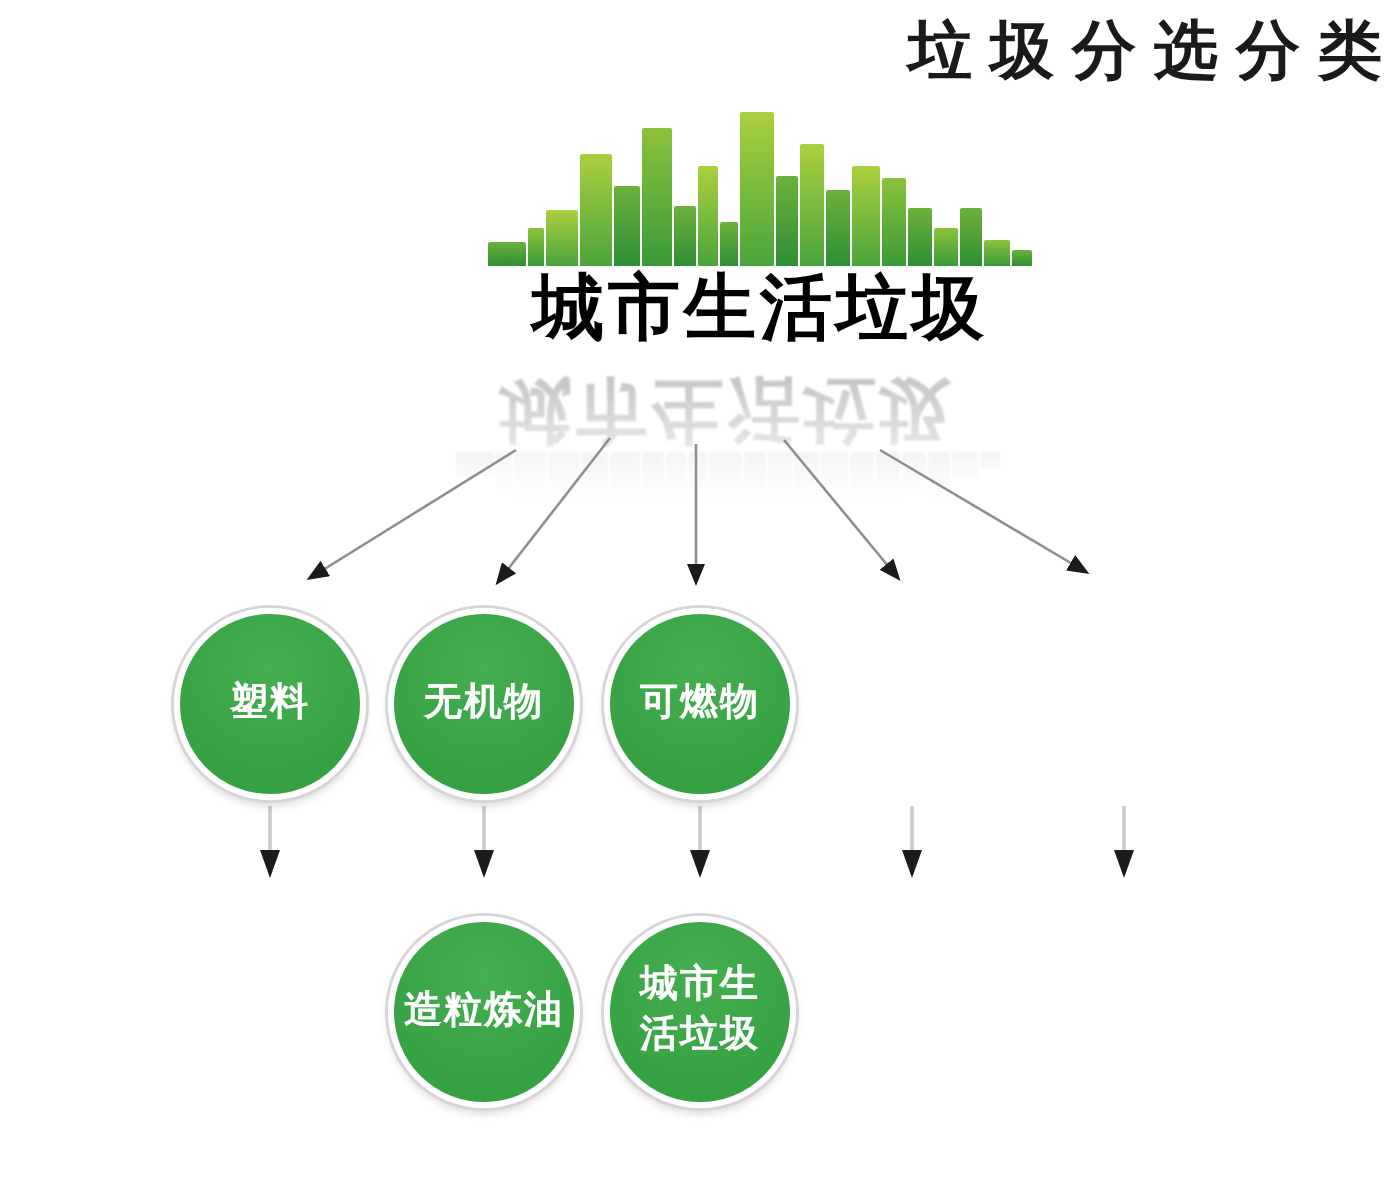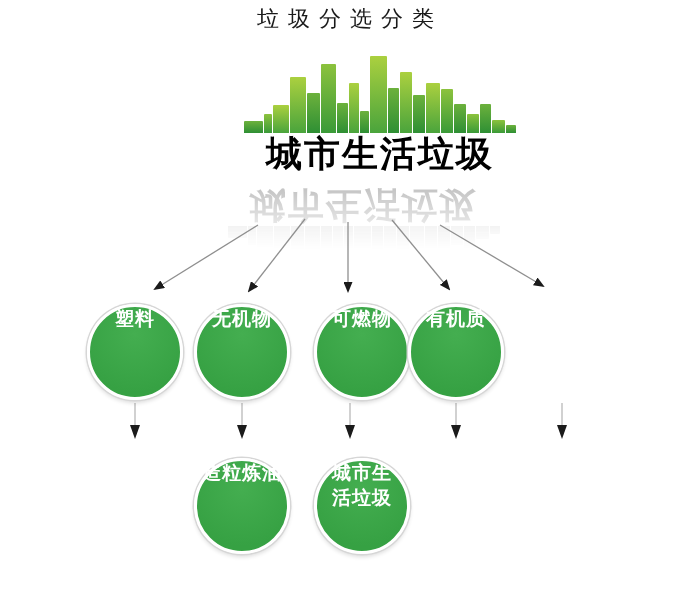--- a/index.html
+++ b/index.html
@@ -13,24 +13,24 @@
     font-family: "Liberation Sans", sans-serif;
   }
 
   
   .title {
     position: absolute;
     top: 4px;
     left: 0;
     width: 100%;
     margin: 0;
-    text-align: center;
+    text-align: right;
     font-family: "DejaVu Serif", "Liberation Serif", serif;
-    font-weight: 400;
-    font-size: 22px;
+    font-weight: 700;
+    font-size: 32px;
     letter-spacing: 9px;
     color: var(--title_text, #1a1a1a);
   }
 
   
   .logo {
     position: absolute;
     top: 56px;
     left: 16px;
     width: 100%;
@@ -85,29 +85,29 @@
   
   .circle {
     position: absolute;
     width: 90px;
     height: 90px;
     border-radius: 50%;
     border: 3px solid #ffffff;
     background: radial-gradient(circle at 50% 30%, var(--circle_green_light, #44ae50), var(--circle_green, #36a143) 75%);
     box-shadow: 0 0 0 1.5px var(--circle_ring, #d6d6d6), 0 3px 4px rgba(0,0,0,0.14);
     display: flex;
-    align-items: flex-start;
+    align-items: center;
     justify-content: center;
     text-align: center;
   }
   .row1 { top: 304px; }
   .row2 { top: 458px; }
   .c1 { left: 87px; }
   .c2 { left: 194px; font-family: Liberation Serif, serif; }
-  .c3 { left: 314px; }
+  .c3 { left: 302px; }
   .c4 { left: 408px; }
   .c5 { left: 514px; }
   .circle-label {
     display: inline-block;
     color: var(--circle_text, #ffffff);
     font-size: 19px;
     font-weight: bold;
     letter-spacing: 1px;
     line-height: 1.3;
   }
@@ -199,23 +199,20 @@
 
   <div class="circle row1 c1">
     <span class="circle-label">塑料</span>
   </div>
   <div class="circle row1 c2">
     <span class="circle-label">无机物</span>
   </div>
   <div class="circle row1 c3">
     <span class="circle-label">可燃物</span>
   </div>
-  <div class="circle row1 c4">
-    <span class="circle-label">有机质</span>
-  </div>
 
   <div class="circle row2 c2">
     <span class="circle-label">造粒炼油</span>
   </div>
   <div class="circle row2 c3">
     <span class="circle-label two-line">城市生活垃圾</span>
   </div>
 
 </div>
 

